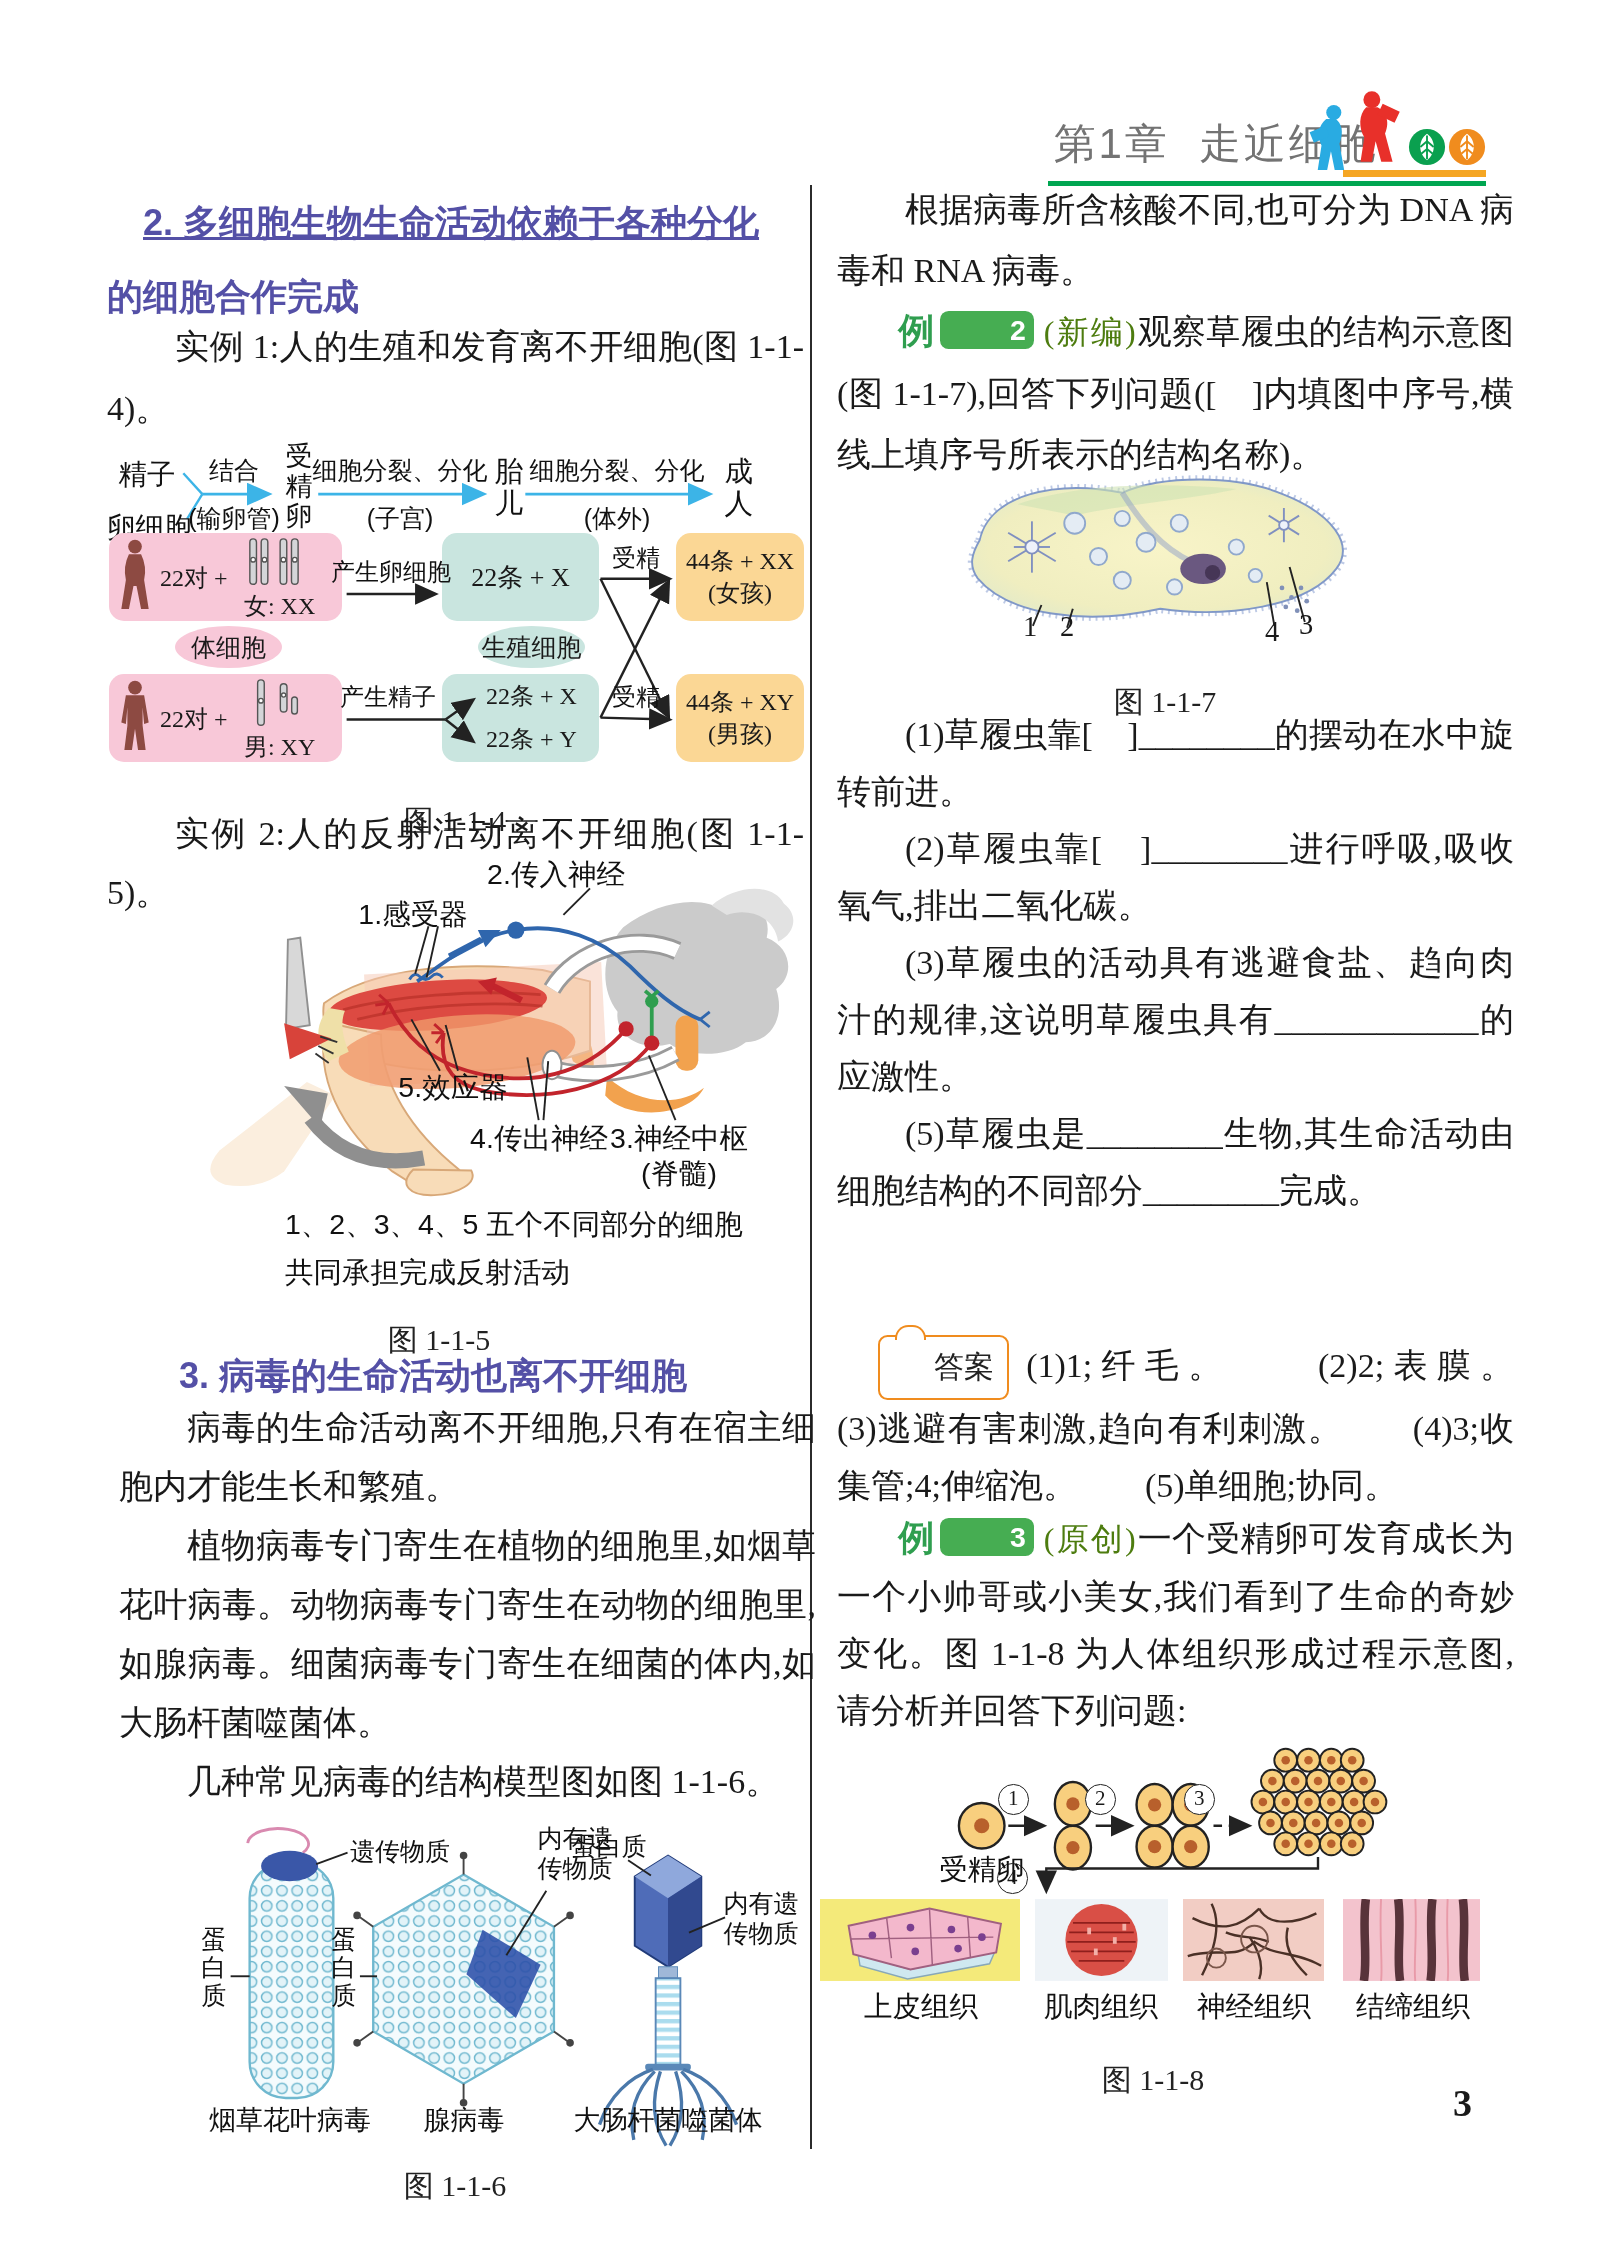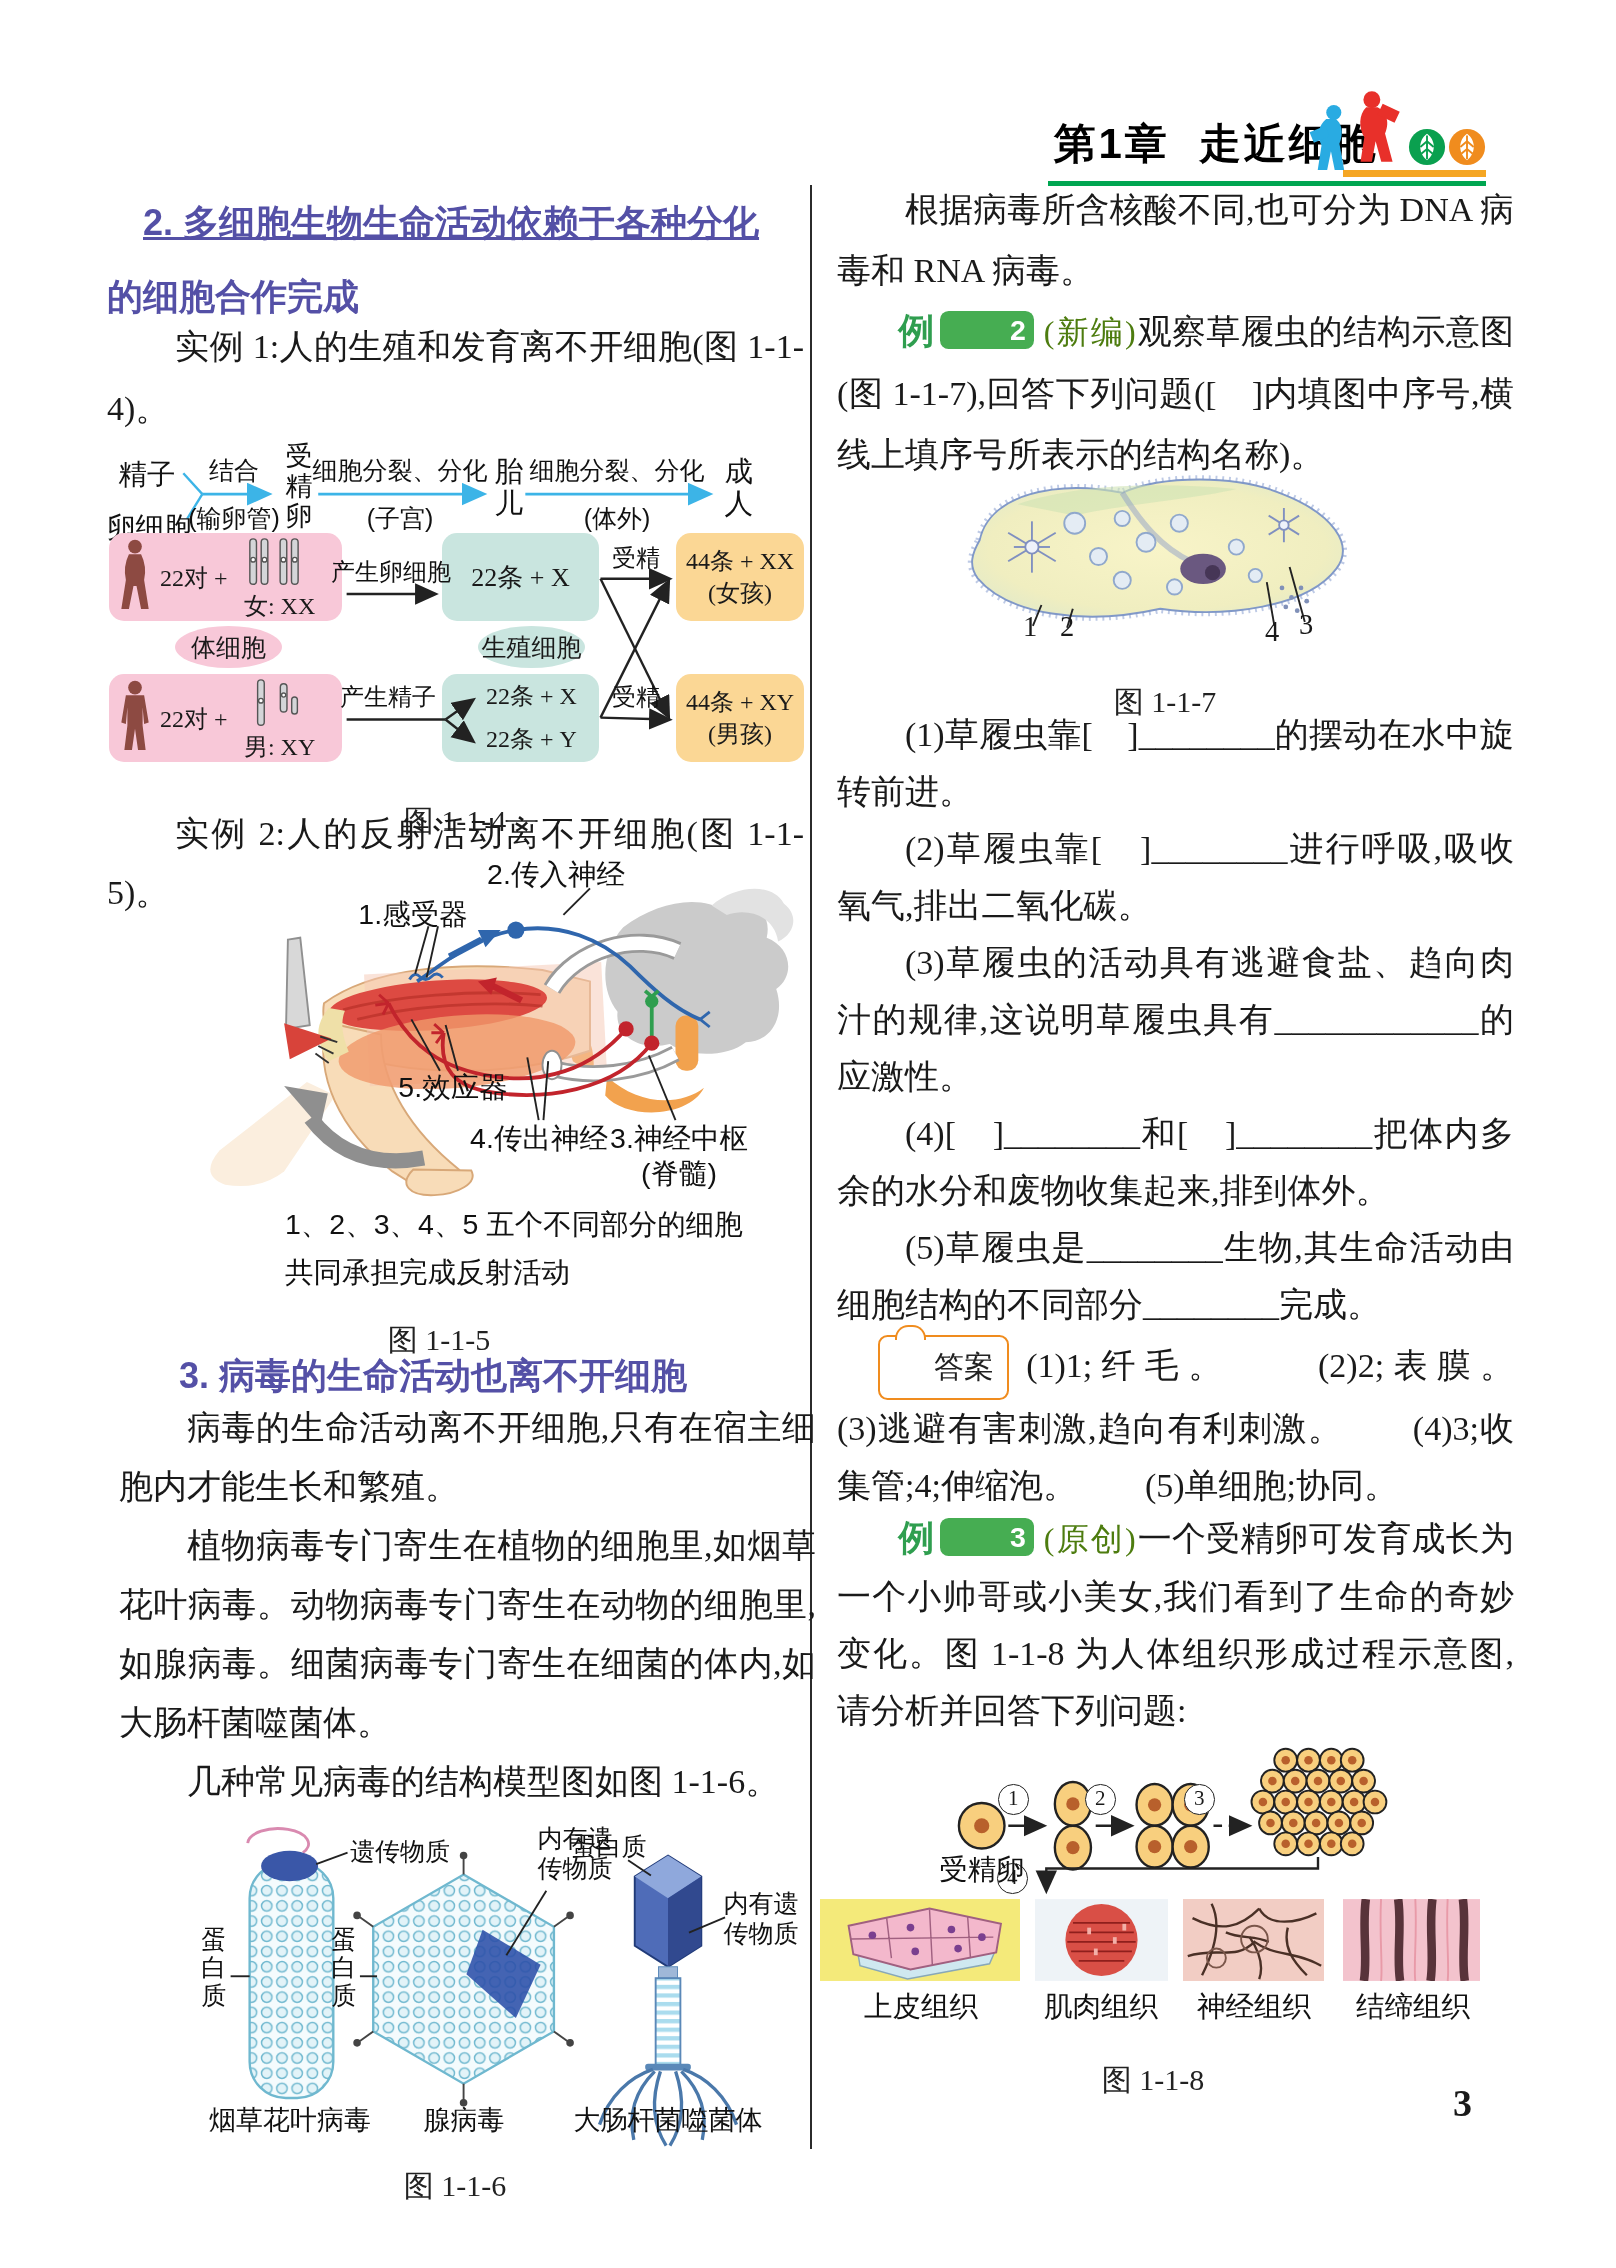--- a/index.html
+++ b/index.html
@@ -5,21 +5,21 @@
   html,body{margin:0;padding:0;background:#e8e8e8;}
   .page{position:relative;width:1617px;height:2268px;background:#ffffff;margin:0 auto;
         font-family:"Liberation Serif",serif;color:#1a1a1a;overflow:hidden;}
   .abs{position:absolute;}
   .ctr{transform:translateX(-50%);white-space:nowrap;}
 
   
   .header{position:absolute;left:1048px;top:86px;width:438px;height:95px;
           border-bottom:5.7px solid #00a651;}
   .chapter{position:absolute;left:5.7px;bottom:9.5px;font-family:"Liberation Sans",sans-serif;
-           font-weight:bold;font-size:42px;letter-spacing:2.9px;color:#000000;}
+           font-weight:normal;font-size:42px;letter-spacing:2.9px;color:#737373;}
   .logo{position:absolute;right:0;bottom:3.8px;width:177px;height:82px;}
   .logo .bar{position:absolute;right:0;bottom:0;width:143px;height:7.6px;background:#f5a623;}
   .logo svg{position:absolute;bottom:5.7px;}
 
   
   .divider{position:absolute;left:810px;top:185px;width:1.9px;height:1964px;background:#2b2b2b;}
 
   
   .h-num{font-family:"Liberation Sans",sans-serif;font-weight:bold;color:#5450a6;font-size:36px;line-height:74px;}
   .body-p{font-size:34px;line-height:59px;text-align:justify;}
@@ -440,21 +440,20 @@
     <div class="abs" style="left:223px;top:145px;font-size:28.5px;">2</div>
     <div class="abs" style="left:428px;top:150px;font-size:28.5px;">4</div>
     <div class="abs" style="left:462px;top:143px;font-size:28.5px;">3</div>
     <div class="abs fig-caption ctr" style="left:328px;top:188px;">图 1-1-7</div>
   </div>
 
   <div class="abs" style="left:837px;top:706px;width:677px;">
     <p class="qline body-p ind pre" style="line-height:57px;">(1)草履虫靠[　]________的摆动在水中旋转前进。</p>
     <p class="qline body-p ind pre" style="line-height:57px;">(2)草履虫靠[　]________进行呼吸,吸收氧气,排出二氧化碳。</p>
     <p class="qline body-p ind pre" style="line-height:57px;">(3)草履虫的活动具有逃避食盐、趋向肉汁的规律,这说明草履虫具有____________的应激性。</p>
-    <p class="qline body-p ind pre" style="line-height:57px;">(4)[　]________和[　]________把体内多余的水分和废物收集起来,排到体外。</p>
     <p class="qline body-p ind pre" style="line-height:57px;">(5)草履虫是________生物,其生命活动由细胞结构的不同部分________完成。</p>
   </div>
 
   <p class="abs body-p pre" style="left:837px;top:1335px;width:677px;margin:0;line-height:57px;text-indent:1.2em;"><span class="ans-badge">答案</span><span>(1)1;纤毛。　　(2)2;表膜。　　(3)逃避有害刺激,趋向有利刺激。　　(4)3;收集管;4;伸缩泡。　　(5)单细胞;协同。</span></p>
 
   <p class="abs ex-p pre" style="left:837px;top:1510px;width:677px;margin:0;line-height:57px;text-indent:1.8em;"><span class="ex-word">例</span><span class="ex-num">3</span><span class="ex-tag">(原创)</span><span>一个受精卵可发育成长为一个小帅哥或小美女,我们看到了生命的奇妙变化。图 1-1-8 为人体组织形成过程示意图,请分析并回答下列问题:</span></p>
 
   <div class="abs" style="left:818px;top:1745px;width:677px;height:328px;">
     <svg width="677" height="152" viewBox="0 0 712 160" style="position:absolute;left:0;top:0;">
       <defs>

